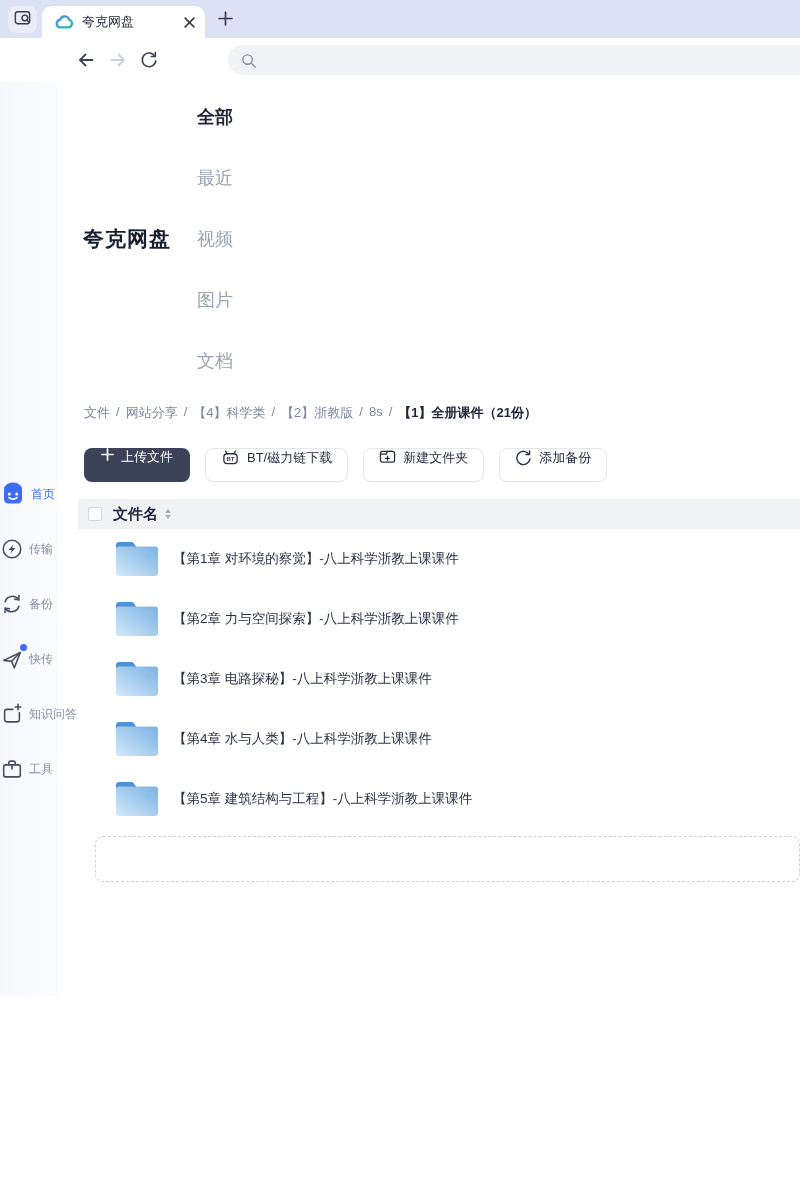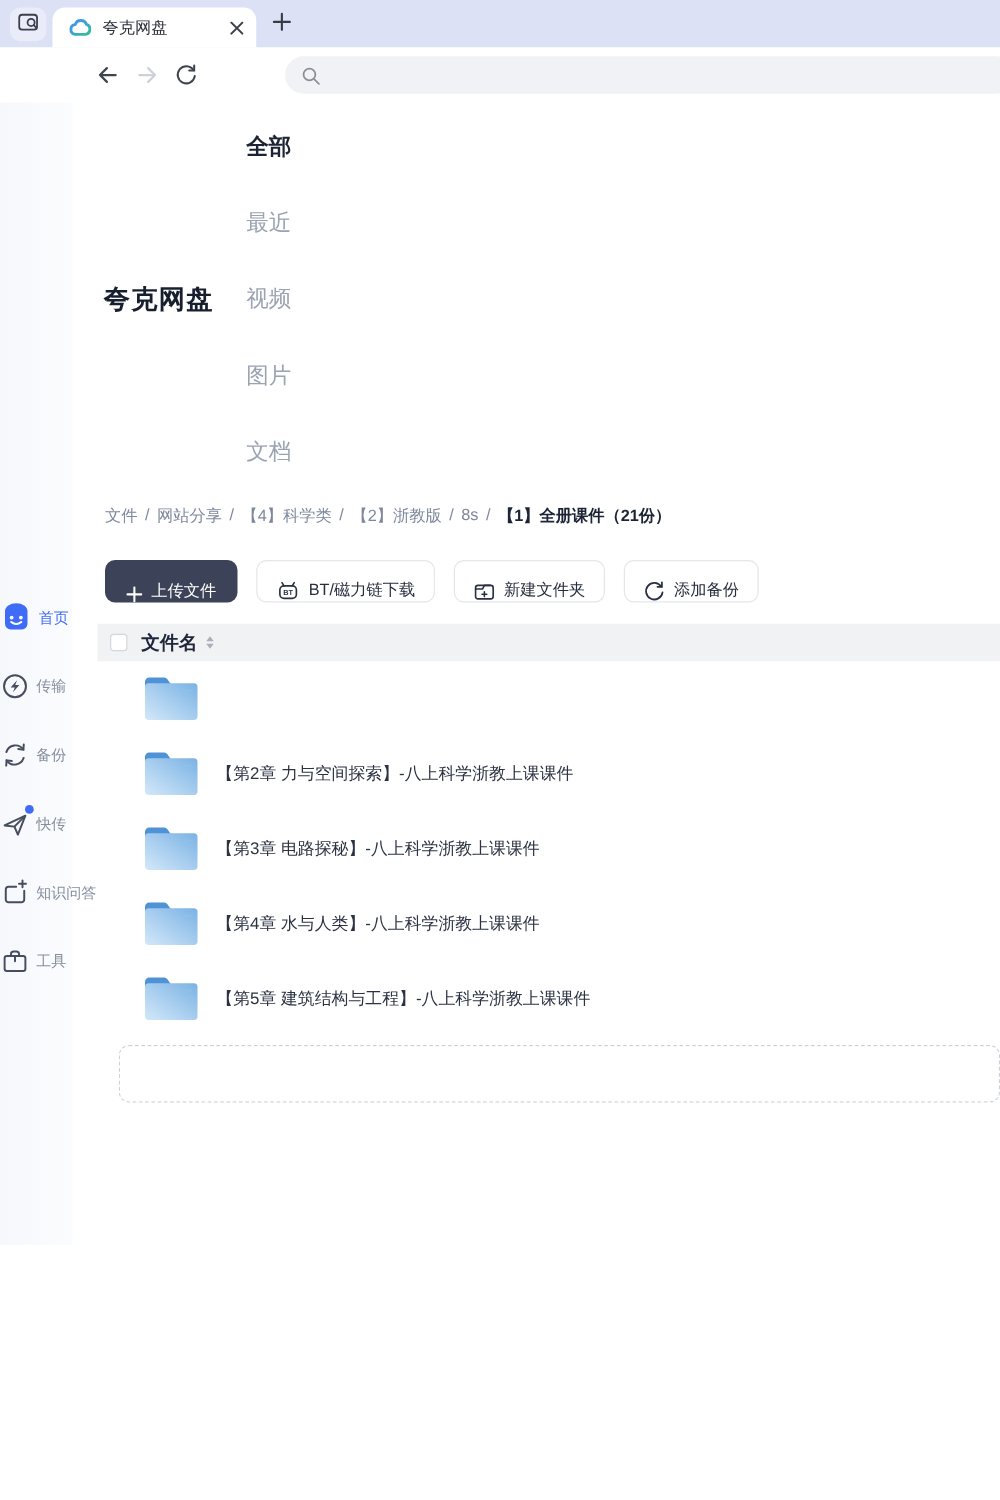--- a/index.html
+++ b/index.html
@@ -36,21 +36,21 @@
   .main { margin-left:58px; position:relative; }
   .title-row { display:flex; align-items:center; gap:26px; padding:23px 0 0 25px; }
   .app-title { font-size:21px; font-weight:bold; color:#171e2e; letter-spacing:1px; }
   .cat-tabs { display:flex; gap:37px; font-size:18px; color:#9aa3b1;flex-direction:column; }
   .cat-tab { cursor:pointer; }
   .cat-tab.active { color:#1c2333; font-weight:bold; }
   .breadcrumb { margin:31px 0 0 26px; font-size:13px; color:#7e889d; display:flex; gap:6px; flex-wrap:nowrap; white-space:nowrap; }
   .crumb { cursor:pointer; }
   .crumb-current { color:#1c2436; font-weight:bold; }
   .actions { margin:26px 0 0 26px; display:flex; gap:15px; }
-  .btn { height:34px; border-radius:8px; display:flex; align-items:flex-end; gap:7px; font-size:13px;
+  .btn { height:34px; border-radius:8px; display:flex; align-items:flex-start; gap:7px; font-size:13px;
          padding:0 15px; cursor:pointer; background:#fff; border:1px solid #e4e6ea; color:#262d3d; }
   .btn-primary { background:#3c4257; border:none; color:#fff; padding:0 17px; }
   .list-header { margin:17px 0 0 20px; height:30px; background:#f1f2f4; display:flex; align-items:center; padding-left:10px; }
   .checkbox { width:14px; height:14px; border:1px solid #d3d7de; border-radius:3px; background:#fff; cursor:pointer; }
   .col-name { margin-left:11px; font-size:15px; font-weight:bold; color:#20273a; }
   .sort { margin-left:7px; display:flex; flex-direction:column; align-items:center; cursor:pointer; }
   .sort i { width:0; height:0; border-left:3.5px solid transparent; border-right:3.5px solid transparent; display:block; }
   .sort .up { border-bottom:4px solid #a9b0bc; margin-bottom:2px; }
   .sort .down { border-top:4px solid #a9b0bc; }
   .file-row { margin-left:20px; height:60px; display:flex; align-items:center; padding-left:35px; cursor:pointer; }
@@ -274,20 +274,21 @@
           <i class="up"></i>
           <i class="down"></i>
         </span>
     </div>
 
     <div>
       <div class="file-row">
         <svg width="48" height="40">
             <use href="#sym-folder"></use>
           </svg>
+        <span class="file-name">【第1章 对环境的察觉】-八上科学浙教上课课件</span>
       </div>
       <div class="file-row">
         <svg width="48" height="40">
             <use href="#sym-folder"></use>
           </svg>
         <span class="file-name">【第2章 力与空间探索】-八上科学浙教上课课件</span>
       </div>
       <div class="file-row">
         <svg width="48" height="40">
             <use href="#sym-folder"></use>

